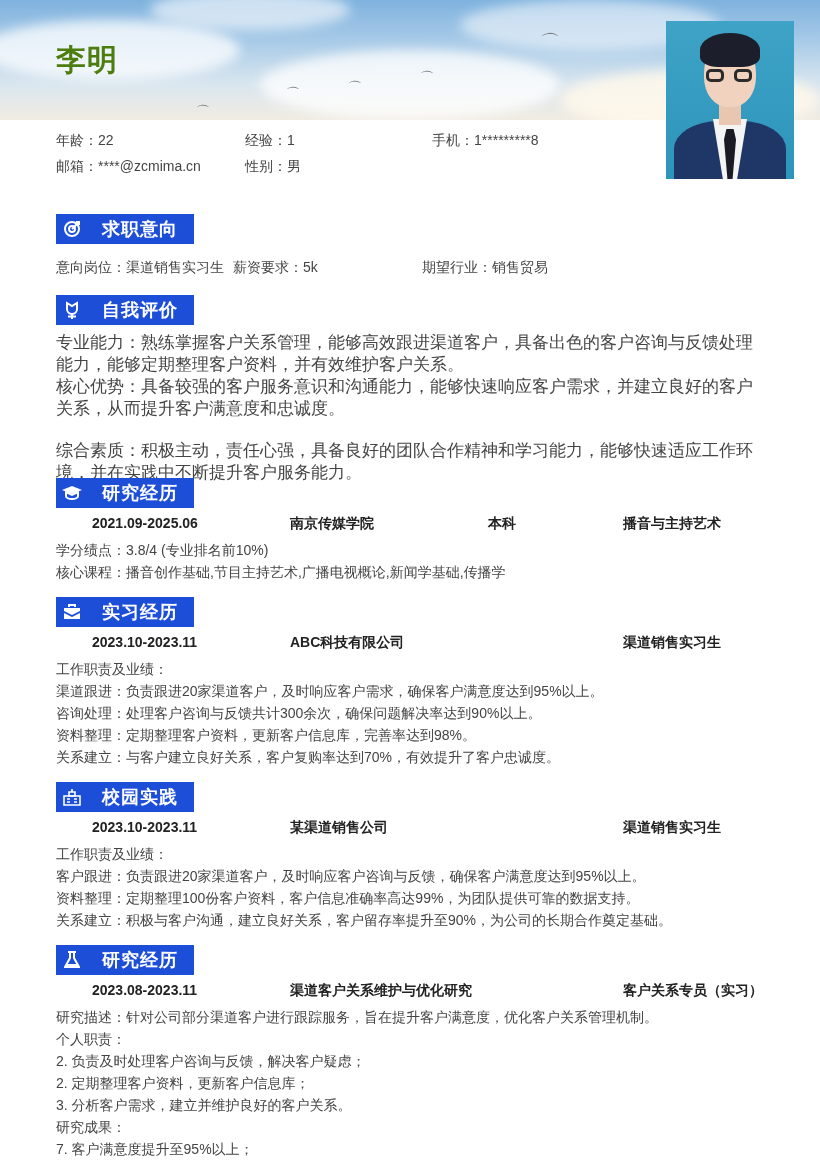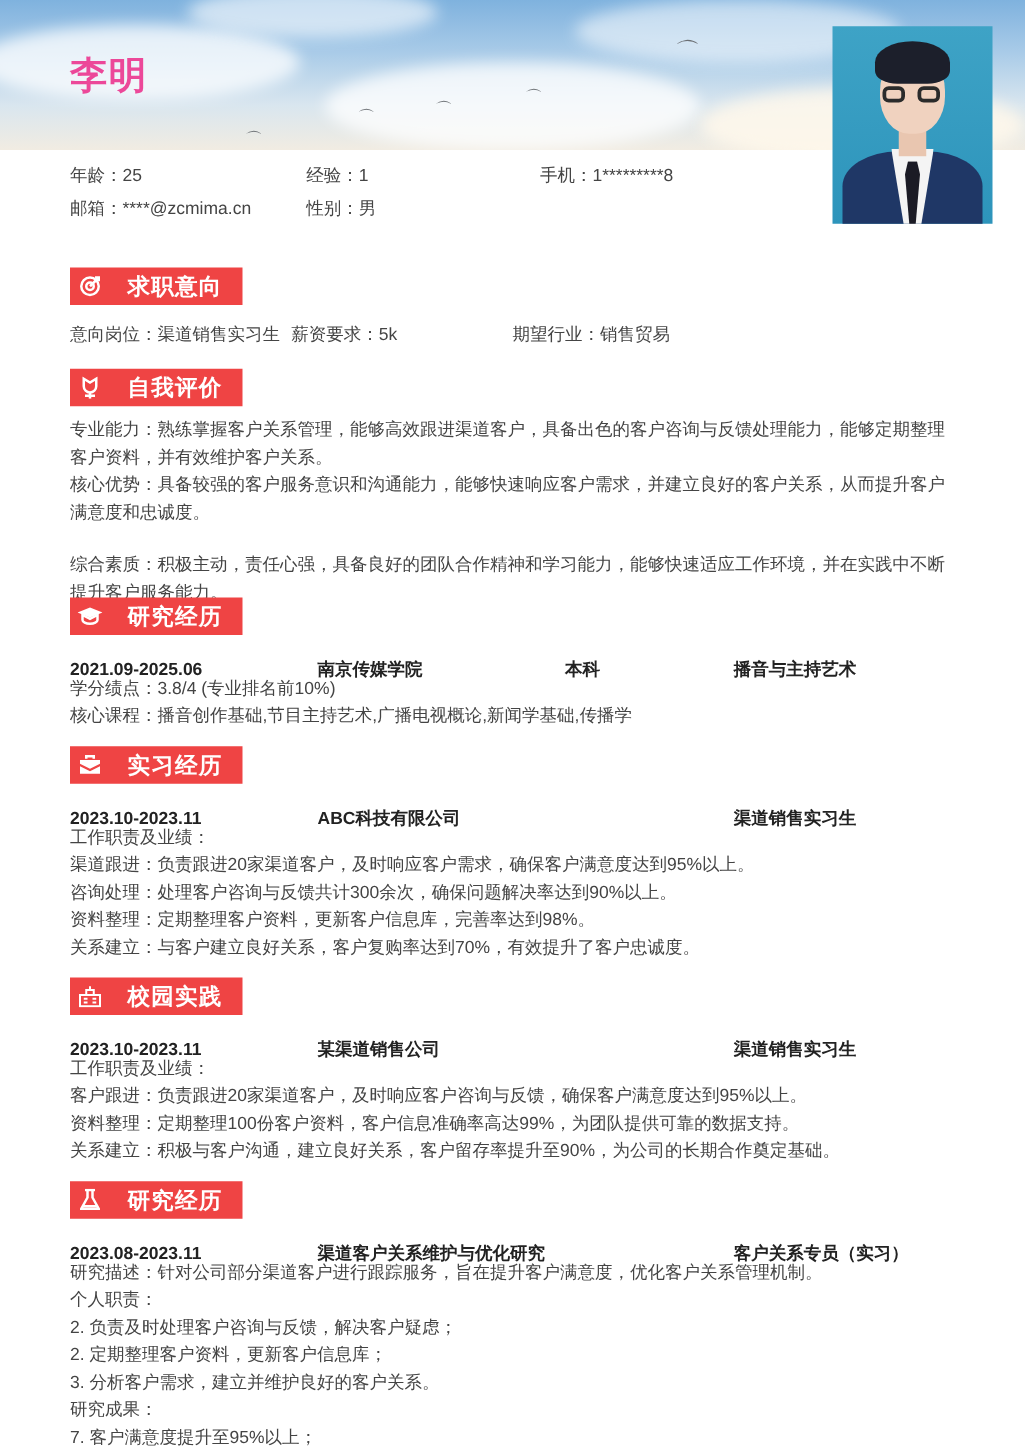--- a/index.html
+++ b/index.html
@@ -9,47 +9,47 @@
     font-family: "Liberation Sans", "DejaVu Sans", sans-serif;
     color: #333333;
   }
   .banner {
     position: absolute; left: 0; top: 0; width: 820px; height: 120px; overflow: hidden;
     background: linear-gradient(180deg, #7fb2de 0%, #a9cbe8 35%, #d9e6ef 70%, #f1ece2 100%);
   }
   .cloud { position: absolute; border-radius: 50%; background: rgba(255,255,255,0.75); filter: blur(6px); }
   .bird { position: absolute; color: #6b6f73; font-size: 14px; line-height: 1; }
   .name {
-    position: absolute; left: 56px; top: 40px; font-size: 30px; font-weight: bold; color: #ec4899;
+    position: absolute; left: 56px; top: 40px; font-size: 30px; font-weight: bold; color: #4d7c0f;
     letter-spacing: 1px;
   }
   .photo {
     position: absolute; left: 666px; top: 21px; width: 128px; height: 158px; overflow: hidden;
     background: linear-gradient(180deg, #3ea3c6 0%, #2d94bb 100%);
   }
   .photo .head { position:absolute; left:38px; top:20px; width:52px; height:66px; border-radius:48% 48% 45% 45%; background:#f0d2bf; }
   .photo .hair { position:absolute; left:34px; top:12px; width:60px; height:34px; border-radius:50% 50% 30% 30%; background:#1c1f2b; }
   .photo .glasses { position:absolute; left:40px; top:48px; width:48px; height:14px; }
   .photo .glasses span { position:absolute; top:0; width:18px; height:13px; border:3px solid #2b2b2b; border-radius:5px; box-sizing:border-box; }
   .photo .neck { position:absolute; left:53px; top:80px; width:22px; height:24px; background:#e9c6b0; }
   .photo .suit { position:absolute; left:8px; top:100px; width:112px; height:70px; border-radius:40% 40% 0 0; background:#1f3766; }
   .photo .shirt { position:absolute; left:47px; top:98px; width:34px; height:62px; background:#f4f4f4; clip-path: polygon(0 0,100% 0,70% 100%,30% 100%); }
   .photo .tie { position:absolute; left:58px; top:108px; width:12px; height:52px; background:#1b1b25; clip-path: polygon(20% 0,80% 0,100% 20%,70% 100%,30% 100%,0 20%); }
 
   .info { position: absolute; font-size: 14px; color: #444; }
   .section-head {
-    position: absolute; left: 56px; width: 138px; height: 30px; background: #ef4444;
+    position: absolute; left: 56px; width: 138px; height: 30px; background: #1d4ed8;
     display: flex; align-items: center; color: #fff;
   }
   .section-head .icon { width: 20px; height: 20px; margin-left: 6px; display: flex; align-items: center; justify-content: center; }
   .section-head .title { margin-left: 20px; font-size: 18px; font-weight: bold; letter-spacing: 1px; }
   .line { position: absolute; left: 56px; font-size: 14px; color: #444; line-height: 22px; white-space: nowrap; }
-  .para { position: absolute; left: 56px; width: 712px; font-size: 14px; color: #444; line-height: 22px; }
+  .para { position: absolute; left: 56px; width: 712px; font-size: 17px; color: #444; line-height: 22px; }
   .row { position: absolute; left: 56px; width: 712px; height: 22px; font-size: 14px; font-weight: bold; color: #222; }
-  .row span { position: absolute; top: 12px; white-space: nowrap; }
+  .row span { position: absolute; top: 0; white-space: nowrap; margin-left: 36px; }
 </style>
 </head>
 <body>
 
 <div class="banner">
   <div class="cloud" style="left:-20px;top:20px;width:260px;height:60px;"></div>
   <div class="cloud" style="left:150px;top:-10px;width:200px;height:40px;opacity:.8"></div>
   <div class="cloud" style="left:260px;top:50px;width:300px;height:70px;"></div>
   <div class="cloud" style="left:460px;top:0px;width:260px;height:50px;opacity:.7"></div>
   <div class="cloud" style="left:560px;top:70px;width:260px;height:60px;background:rgba(255,248,235,.85)"></div>
@@ -68,39 +68,39 @@
     <div class="tie"></div>
   <div class="neck"></div>
     <div class="head"></div>
     <div class="hair"></div>
   <div class="glasses">
       <span style="left:0"></span>
       <span style="left:28px"></span>
     </div>
 </div>
 
-<div class="info" style="left:56px;top:132px">年龄：25</div>
+<div class="info" style="left:56px;top:132px">年龄：22</div>
 <div class="info" style="left:245px;top:132px">经验：1</div>
 <div class="info" style="left:432px;top:132px">手机：1*********8</div>
 <div class="info" style="left:56px;top:158px">邮箱：****@zcmima.cn</div>
 <div class="info" style="left:245px;top:158px">性别：男</div>
 
 <div class="section-head" style="top:214px">
   <span class="icon">
     <svg width="18" height="18" viewBox="0 0 18 18" fill="none" stroke="#fff" stroke-width="2">
         <circle cx="9" cy="9" r="7"></circle>
         <circle cx="9" cy="9" r="3"></circle>
         <path d="M9 9 L15 3 M13 2 L16 2 L16 5"></path>
       </svg>
   </span>
   <span class="title">求职意向</span>
 </div>
 <div class="line" style="top:256px">意向岗位：渠道销售实习生</div>
 <div class="line" style="top:256px;left:233px">薪资要求：5k</div>
-<div class="line" style="top:256px;left:410px">期望行业：销售贸易</div>
+<div class="line" style="top:256px;left:422px">期望行业：销售贸易</div>
 
 <div class="section-head" style="top:295px">
   <span class="icon">
     <svg width="16" height="18" viewBox="0 0 16 18" fill="none" stroke="#fff" stroke-width="2">
         <path d="M3 2 L8 5 L13 2 L13 8 A5 5 0 0 1 3 8 Z"></path>
         <path d="M8 13 L8 18 M4 15.5 L12 15.5"></path>
       </svg>
   </span>
   <span class="title">自我评价</span>
 </div>

